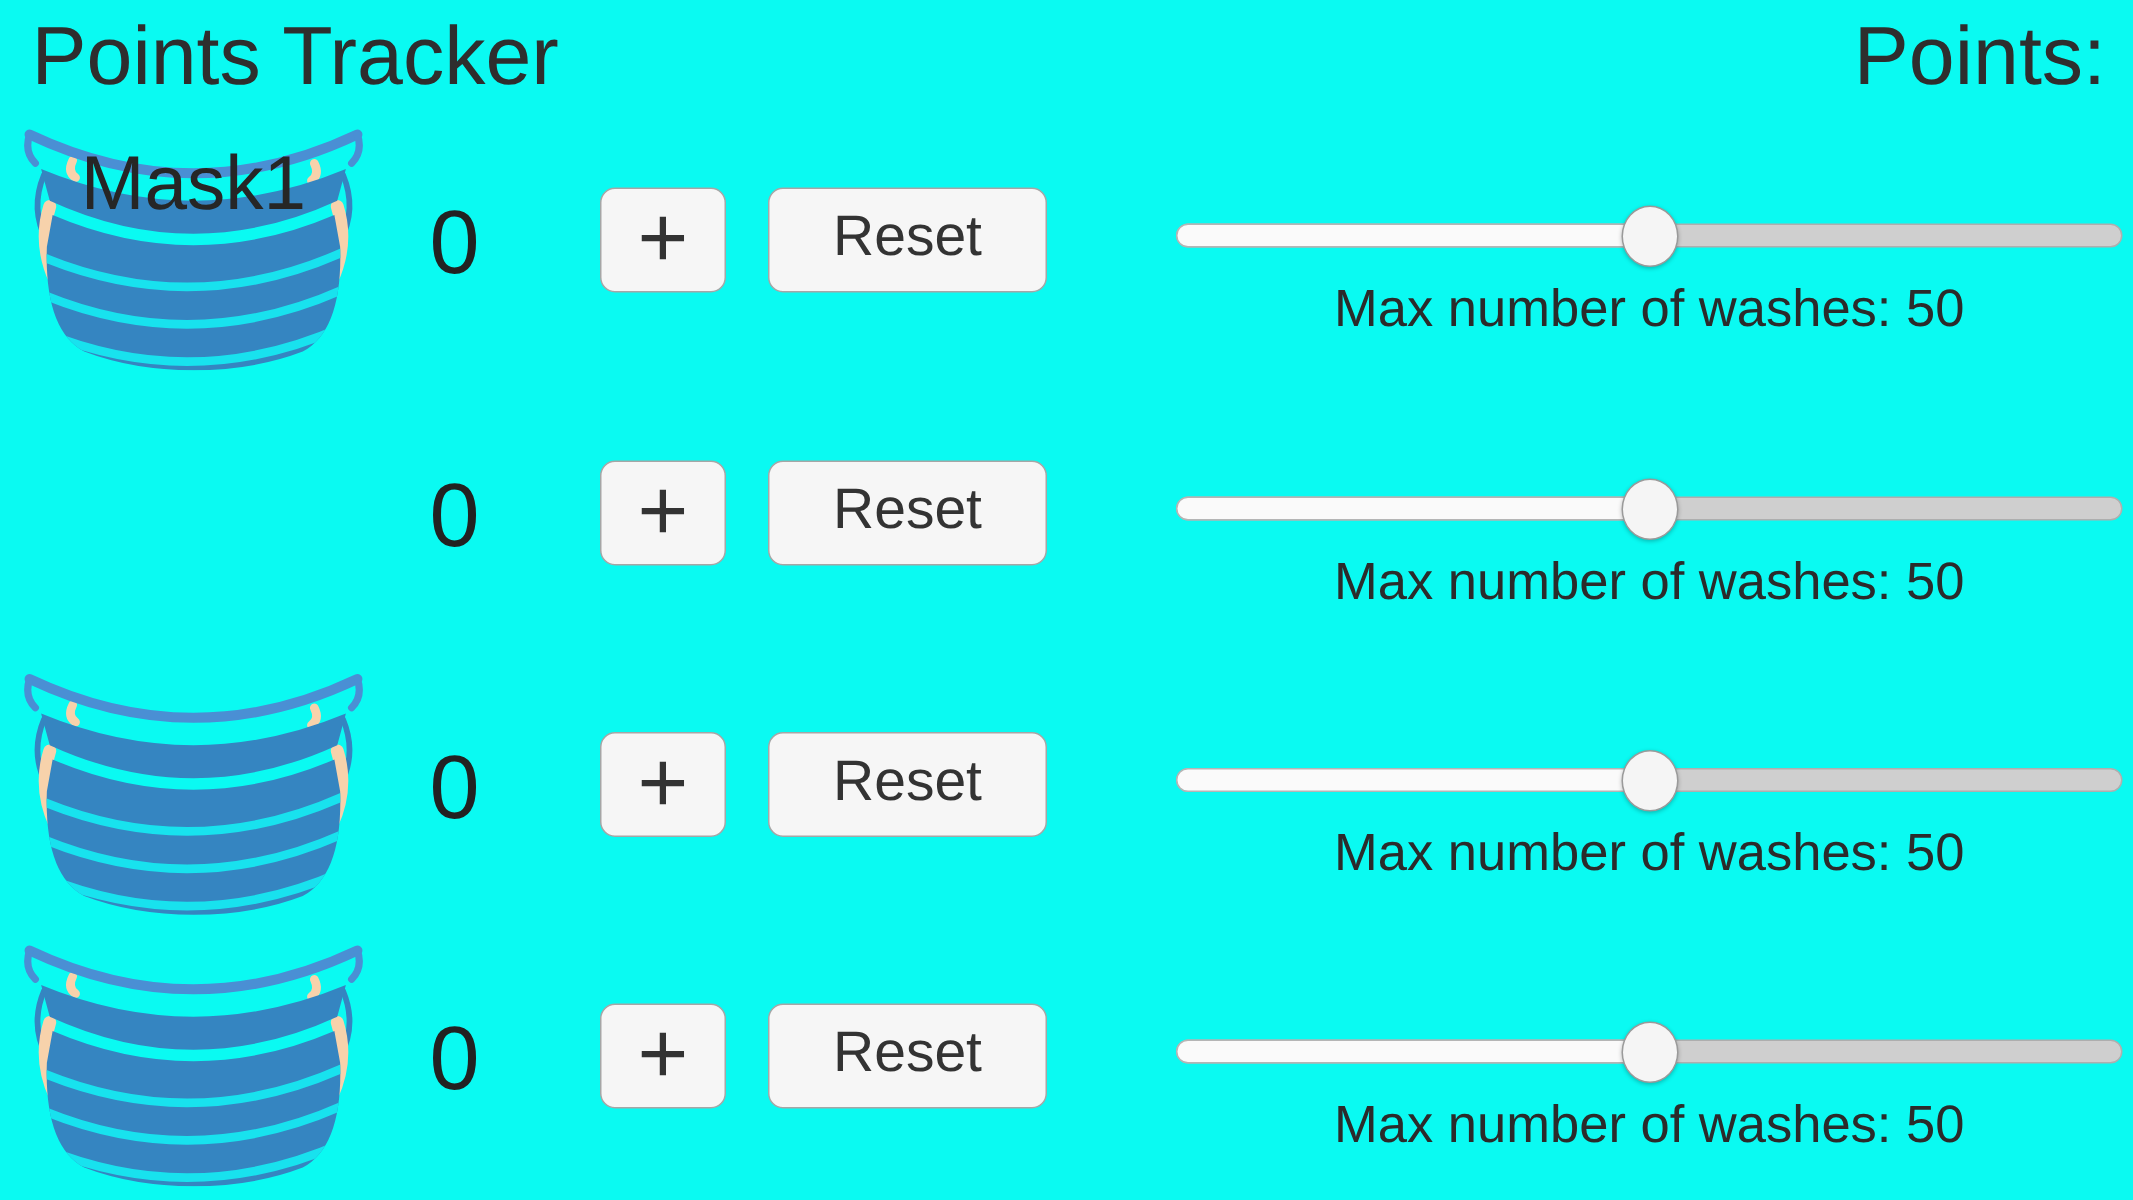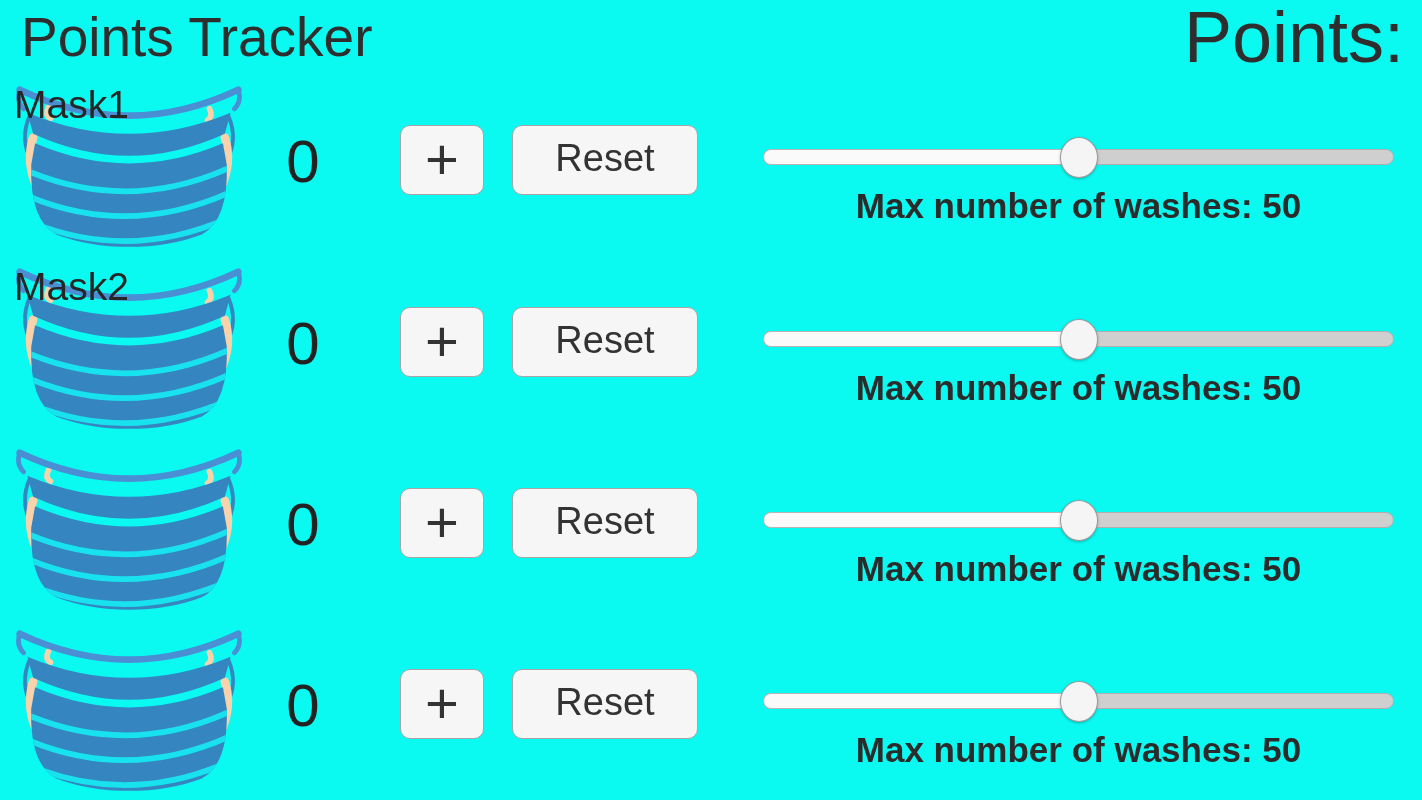--- a/index.html
+++ b/index.html
@@ -12,53 +12,53 @@
   }
 
   
   .app-title {
     position: absolute; left: 21px; top: 4px;
     font-size: 55px; line-height: 66px; color: var(--text, #2e2e2e);
     white-space: nowrap;
   }
   .points {
     position: absolute; right: 18px; top: 4px;
-    font-size: 72px; line-height: 66px; white-space: nowrap;
+    font-size: 55px; line-height: 66px; white-space: nowrap;
     display: flex; align-items: flex-end; gap: 4px;
   }
 
   
   .row { position: absolute; left: 0; width: 1422px; height: 182px; }
 
   .mask-box { position: absolute; left: 14px; top: 0; width: 230px; height: 170px; }
   .mask-svg { position: absolute; left: 0; top: 0; width: 230px; height: 169px; display: block; }
   .mask-label {
-    position: absolute; left: 0; top: 5px; width: 230px;
-    text-align: left; font-size: 39px; line-height: 44px;
+    position: absolute; left: 0; top: 22px; width: 230px;
+    text-align: center; font-size: 51px; line-height: 44px;
     color: #262626; pointer-events: none;
   }
 
   .count {
     position: absolute; left: 258px; top: 48px; width: 90px; height: 72px;
     text-align: center; font-size: 60px; line-height: 72px; color: #222;
   }
 
   .btn {
     position: absolute; top: 47px; height: 70px;
     background: var(--button-bg, #f6f6f6);
     border: 1px solid var(--button-border, #a6a6a6);
     border-radius: 10px;
     color: #333; font-family: "Liberation Sans", sans-serif;
     display: flex; align-items: center; justify-content: center;
     cursor: pointer; padding-bottom: 4px;
   }
   .plus-btn  { left: 400px; width: 84px; font-size: 58px; font-weight: 300; }
   .reset-btn { left: 512px; width: 186px; font-size: 38px; }
 
-  .slider-group { position: absolute; left: 763px; top: 0; width: 631px; height: 160px; font-weight: bold; }
+  .slider-group { position: absolute; left: 784px; top: 0; width: 631px; height: 160px; }
   .track {
     position: absolute; left: 0; right: 0; top: 71px; height: 16px;
     background: var(--track-empty, #cfcfcf);
     border: 1px solid #aeaeae; border-radius: 8px;
     cursor: pointer;
   }
   .track-fill {
     position: absolute; left: -1px; top: -1px; bottom: -1px; width: 50%;
     background: var(--track-fill, #fafafa);
     border: 1px solid #b5b5b5; border-radius: 8px 0 0 8px;
@@ -133,26 +133,20 @@
   <div class="slider-group">
     <div class="track">
       <div class="track-fill" style="width: 50%;"></div>
     </div>
     <div class="thumb" style="left: 50%;"></div>
     <div class="max-label">Max number of washes: 50</div>
   </div>
 </div>
 
 <div class="row" style="top:260px">
-  <div class="mask-box">
-    <svg class="mask-svg" viewBox="0 0 240 176">
-        <use href="#mask-def"></use>
-      </svg>
-    <div class="mask-label">Mask2</div>
-  </div>
   <div class="count">0</div>
   <button class="btn plus-btn">+</button>
   <button class="btn reset-btn">Reset</button>
   <div class="slider-group">
     <div class="track">
       <div class="track-fill" style="width: 50%;"></div>
     </div>
     <div class="thumb" style="left: 50%;"></div>
     <div class="max-label">Max number of washes: 50</div>
   </div>

